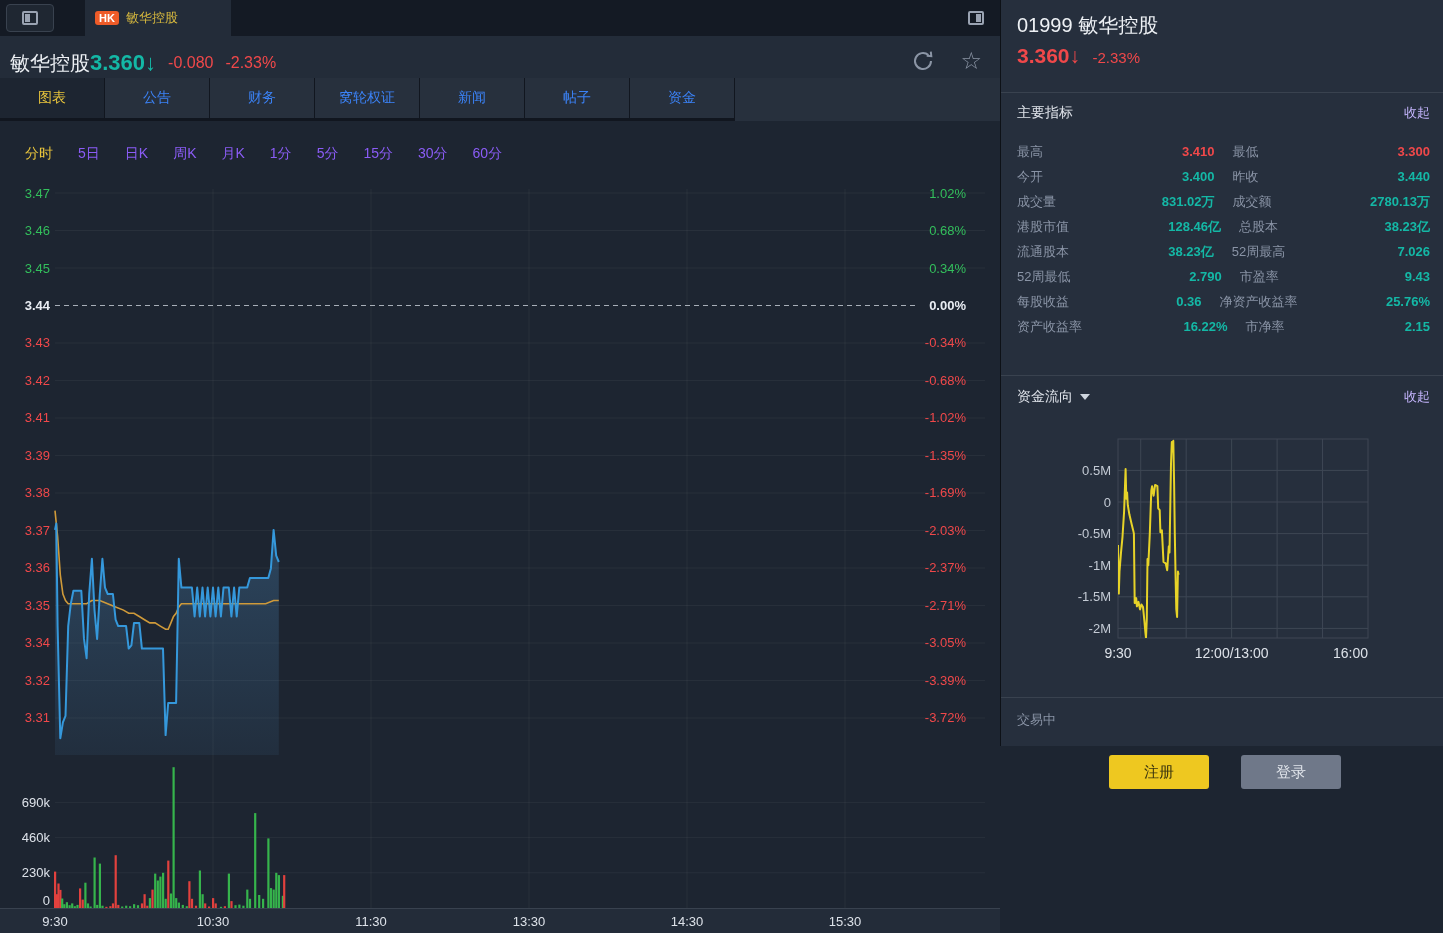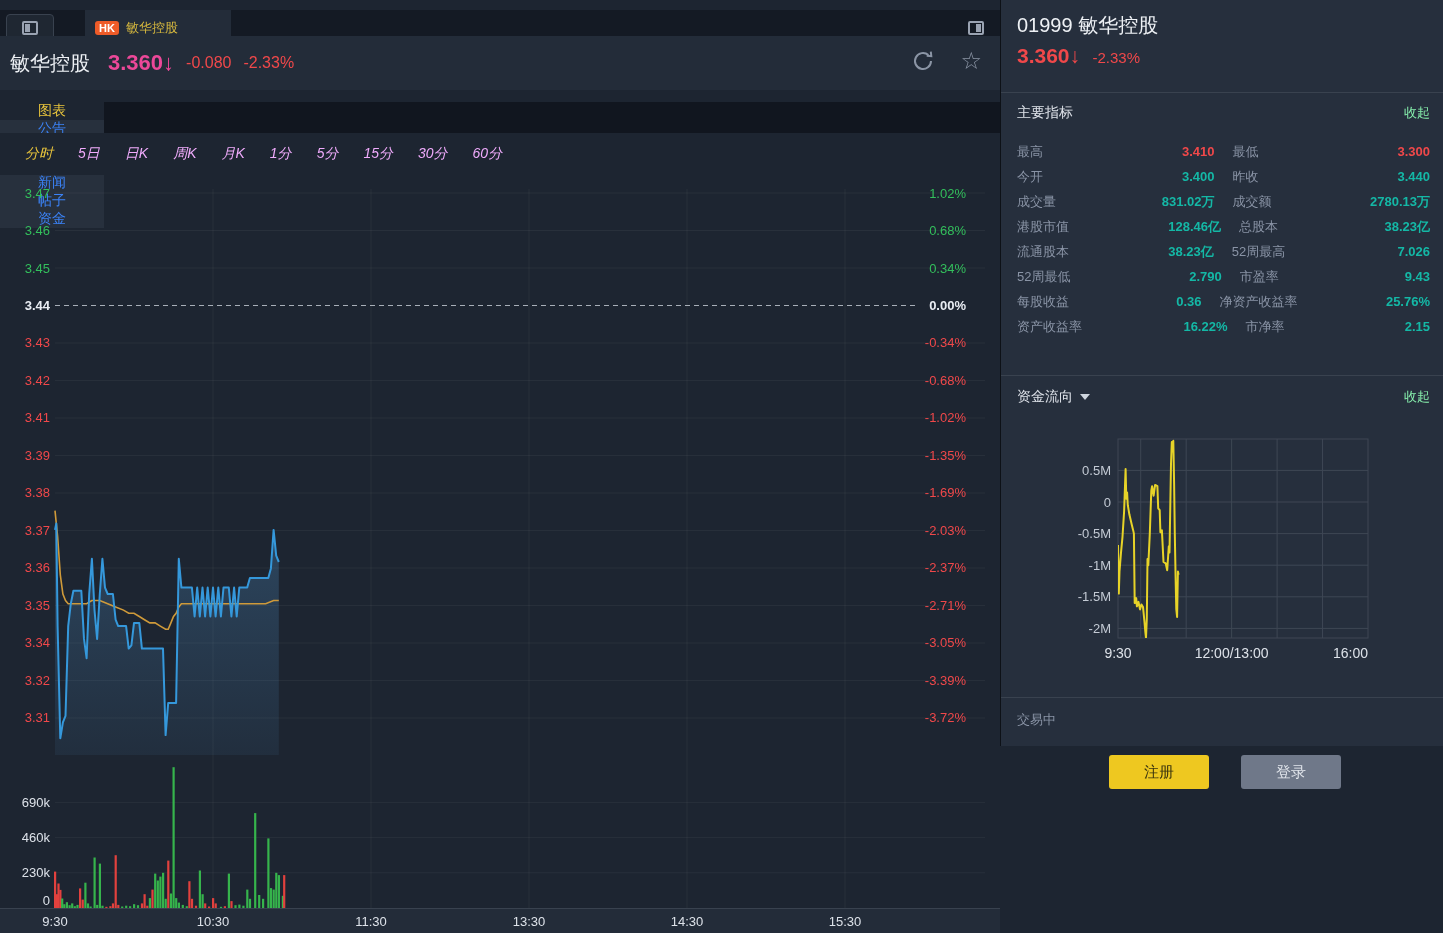--- a/index.html
+++ b/index.html
@@ -1,53 +1,53 @@
 <!DOCTYPE html>
 <html><head>
 <meta charset="utf-8">
 <style>
   html,body{margin:0;padding:0;background:#0d1117;}
   *{box-sizing:border-box;font-family:"Liberation Sans","DejaVu Sans",sans-serif;}
   .stage{position:relative;width:1443px;height:933px;background:#1d2531;overflow:hidden;}
   
   .left-area{position:absolute;left:0;top:0;width:1000px;height:933px;}
-  .topbar{position:absolute;left:0;top:10px;width:1000px;height:36px;background:#141a24;}
+  .topbar{position:absolute;left:0;top:0;width:1000px;height:36px;background:#141a24;}
   .toggle-btn{position:absolute;top:4px;left:6px;width:48px;height:28px;background:#1f2732;border:1px solid #39424f;border-radius:4px;display:flex;align-items:center;justify-content:center;cursor:pointer;}
   .toggle-btn.right-toggle{left:auto;right:12px;top:7px;width:24px;height:22px;background:none;border:none;}
   .pt-icon{display:inline-block;width:16px;height:14px;border:2px solid #9aa3b2;border-radius:2px;position:relative;}
   .pt-icon.pt-left::before{content:"";position:absolute;left:1px;top:1px;bottom:1px;width:5px;background:#9aa3b2;}
   .pt-icon.pt-right::before{content:"";position:absolute;right:1px;top:1px;bottom:1px;width:5px;background:#9aa3b2;}
   .stock-tab{position:absolute;left:85px;top:0;width:146px;height:36px;background:#232c39;display:flex;align-items:center;padding:0 10px;cursor:pointer;}
   .hk-badge{background:#ee5b28;color:#fff;font-size:11px;font-weight:bold;border-radius:3px;padding:1px 4px;margin-right:7px;}
   .stock-tab-label{color:#d8b93e;font-size:13px;}
   .price-header{position:absolute;left:0;top:36px;width:1000px;height:54px;background:#232c39;display:flex;align-items:center;}
   .ph-name{color:#eef1f5;font-size:20px;margin-left:10px;}
-  .ph-price{color:#ec4899;font-size:22px;font-weight:bold;margin-left:18px;}
+  .ph-price{color:#14b8a6;font-size:22px;font-weight:bold;margin-left:0;}
   .ph-chg{color:#f0484a;font-size:16px;margin-left:12px;}
   .ph-icons{position:absolute;right:18px;top:12px;display:flex;align-items:center;gap:24px;}
   .icon-btn{cursor:pointer;display:inline-flex;align-items:center;}
   .star-glyph{color:#8b95a5;font-size:24px;line-height:24px;}
-  .nav-tabs{position:absolute;left:0;top:102px;width:1000px;height:43px;background:#11161f;display:flex;flex-direction:column;}
+  .nav-tabs{position:absolute;left:0;top:78px;width:1000px;height:43px;background:#11161f;display:flex;}
   .nav-tab{width:104px;height:40px;margin-right:1px;background:#27303d;color:#3b82f6;font-size:14px;display:flex;align-items:center;justify-content:center;cursor:pointer;}
   .nav-tab.active{background:#1d2531;color:#e9c53c;}
   .nav-tabs .filler{flex:1;background:#27303d;}
-  .period-tabs{position:absolute;left:0;top:133px;width:1000px;height:42px;background:#1d2531;display:flex;align-items:center;font-style:italic;}
-  .period-tab{color:#f0abfc;font-size:14px;margin-left:25px;cursor:pointer;}
+  .period-tabs{position:absolute;left:0;top:133px;width:1000px;height:42px;background:#1d2531;display:flex;align-items:center;}
+  .period-tab{color:#8b5cf6;font-size:14px;margin-left:25px;cursor:pointer;}
   .period-tab.active{color:#e9c53c;}
   #mainChart{position:absolute;left:0;top:175px;}
   
   .right-panel{position:absolute;left:1000px;top:0;width:443px;height:746px;background:#262f3d;border-left:1px solid #0d1117;}
   .rp-title{position:absolute;left:16px;top:12px;color:#eef1f5;font-size:20px;}
   .rp-price-row{position:absolute;left:16px;top:44px;}
   .rp-price{color:#f0484a;font-size:21px;font-weight:bold;}
   .rp-pct{color:#f0484a;font-size:15px;margin-left:8px;}
   .divider{position:absolute;left:0;width:443px;height:1px;background:#39424f;}
   .section-head{position:absolute;left:16px;right:14px;width:413px;display:flex;justify-content:space-between;}
   .section-title{color:#dfe3ea;font-size:14px;display:flex;align-items:center;gap:7px;}
-  .collapse-link{color:#86efac;font-size:13px;cursor:pointer;}
+  .collapse-link{color:#c4b5fd;font-size:13px;cursor:pointer;}
   .caret-down{display:inline-block;width:0;height:0;border-left:5px solid transparent;border-right:5px solid transparent;border-top:6px solid #cfd6df;}
   .ind-rows{position:absolute;left:16px;top:139px;width:413px;}
   .ind-row{display:flex;height:25px;line-height:25px;font-size:13px;}
   .ind-l{color:#8a94a6;flex:0 0 auto;}
   .ind-v{flex:1;text-align:right;color:#14b8a6;font-weight:bold;}
   .ind-v.red{color:#f0484a;}
   .ind-gap{flex:0 0 18px;}
   #fundChart{position:absolute;left:0;top:418px;}
   .trade-status{position:absolute;left:16px;top:711px;color:#8a94a6;font-size:13px;}
   .btn{position:absolute;top:755px;width:100px;height:34px;border:none;border-radius:3px;font-size:15px;cursor:pointer;}

